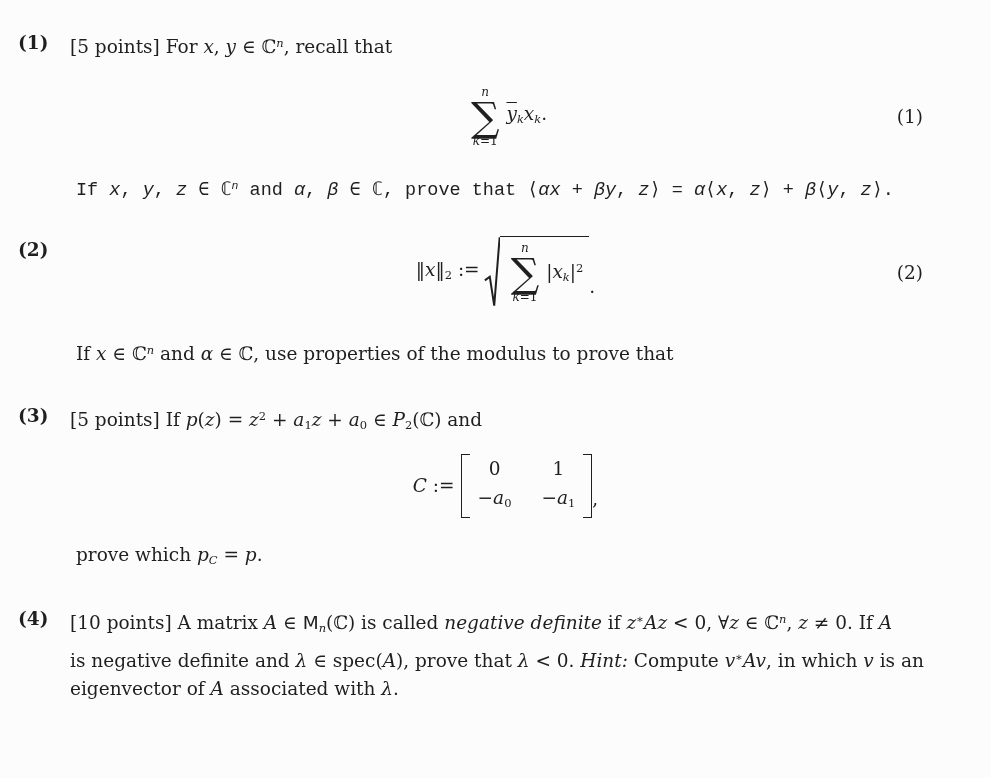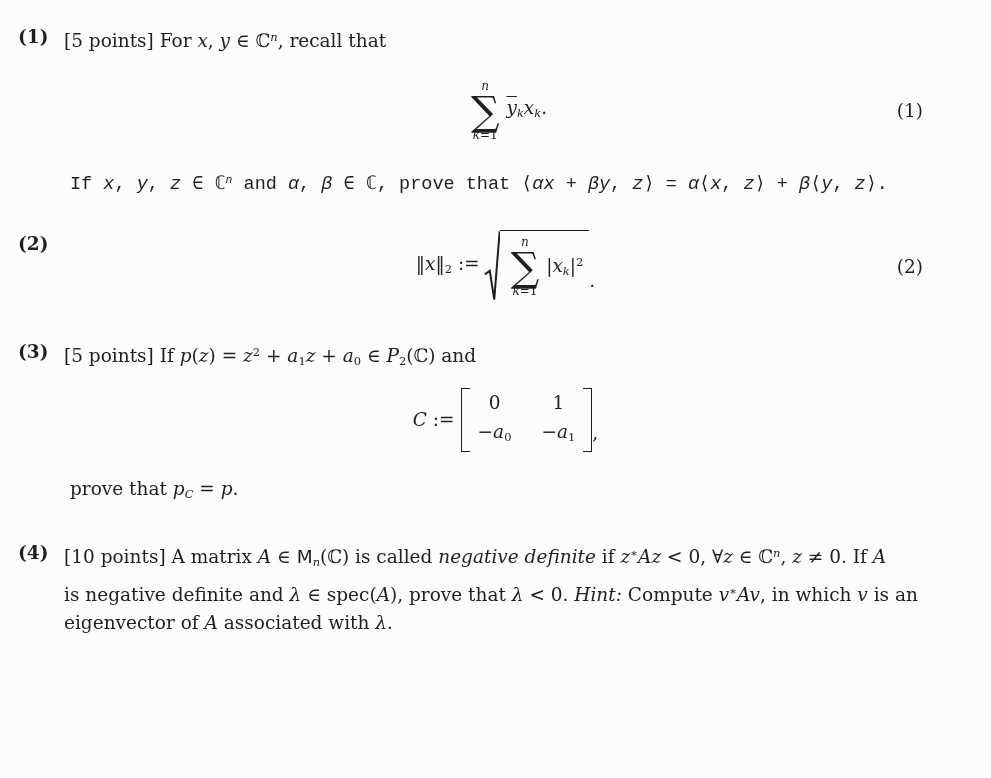--- a/index.html
+++ b/index.html
@@ -5,21 +5,21 @@
   html,body{margin:0;padding:0;}
   body{
     width:991px;height:778px;overflow:hidden;
     background:#fcfcfc;color:#1f1f1f;
     font-family:"DejaVu Serif","DejaVu Sans",serif;
     font-size:18.5px;
   }
   .doc{padding-top:15px;}
   .problem{position:relative;padding-left:56px;padding-right:36px;}
   .pnum{position:absolute;left:18px;top:0;font-weight:bold;line-height:28px;}
-  p{margin:8px;line-height:28px;}
+  p{margin:14px;line-height:28px;}
   .cont{padding-left:6px;}
   
   .it{font-style:italic;}
   .cal{font-style:italic;}
   .sf{font-family:"DejaVu Sans","Liberation Sans",sans-serif;}
   .sup{font-size:0.62em;vertical-align:0.52em;}
   .sub{font-size:0.62em;vertical-align:-0.28em;}
   .sup.it,.sub.it{font-style:italic;}
   .bar{font-style:italic;text-decoration:overline;}
   
@@ -90,20 +90,21 @@
               <span class="sig">∑</span>
               <span class="lim"><span class="it">k</span><span>=1</span></span>
             </span>
             <span class="run"><span>|</span><span class="it">x</span><span class="sub it">k</span><span>|</span><span class="sup">2</span></span>
           </span>
         </span>
         <span class="run base-drop"><span>.</span></span>
       </span>
       <span class="tag">(2)</span>
     </div>
+    <p class="cont" id="p2task"><span>If </span><span class="it">x</span><span> ∈ </span><span>ℂ</span><span class="sup it">n</span><span> and </span><span class="it">α</span><span> ∈ </span><span>ℂ</span><span>, use properties of the modulus to prove that</span></p>
   </section>
 
   <section class="problem" id="prob3">
     <span class="pnum">(3)</span>
     <p><span>[5 points] If </span><span class="it">p</span><span>(</span><span class="it">z</span><span>) = </span><span class="it">z</span><span class="sup">2</span><span> + </span><span class="it">a</span><span class="sub">1</span><span class="it">z</span><span> + </span><span class="it">a</span><span class="sub">0</span><span> ∈ </span><span class="cal">P</span><span class="sub">2</span><span>(ℂ) and</span></p>
     <div class="eq" id="eq4">
       <span class="row">
         <span class="run"><span class="it">C</span><span> := </span></span>
         <span class="matrix">
           <span class="brak l"></span>
@@ -111,21 +112,21 @@
             <span class="cell"><span>0</span></span>
             <span class="cell"><span>1</span></span>
             <span class="cell"><span>−</span><span class="it">a</span><span class="sub">0</span></span>
             <span class="cell"><span>−</span><span class="it">a</span><span class="sub">1</span></span>
           </span>
           <span class="brak r"></span>
         </span>
         <span class="run low"><span>,</span></span>
       </span>
     </div>
-    <p class="cont" id="p3task"><span>prove that </span><span class="it">p</span><span class="sub it">C</span><span> = </span><span class="it">p</span><span>.</span></p>
+    <p class="cont" id="p3task"><span>prove which </span><span class="it">p</span><span class="sub it">C</span><span> = </span><span class="it">p</span><span>.</span></p>
   </section>
 
   <section class="problem" id="prob4">
     <span class="pnum">(4)</span>
     <p><span>[10 points] A matrix </span><span class="it">A</span><span> ∈ </span><span class="sf">M</span><span class="sub it">n</span><span>(ℂ) is called </span><span class="it">negative definite</span><span> if </span><span class="it">z</span><span class="sup">∗</span><span class="it">Az</span><span> &lt; 0, ∀</span><span class="it">z</span><span> ∈ </span><span>ℂ</span><span class="sup it">n</span><span>, </span><span class="it">z</span><span> ≠ 0. If </span><span class="it">A</span><br><span>is negative definite and </span><span class="it">λ</span><span> ∈ spec(</span><span class="it">A</span><span>), prove that </span><span class="it">λ</span><span> &lt; 0. </span><span class="it">Hint:</span><span> Compute </span><span class="it">v</span><span class="sup">∗</span><span class="it">Av</span><span>, in which </span><span class="it">v</span><span> is an</span><br><span>eigenvector of </span><span class="it">A</span><span> associated with </span><span class="it">λ</span><span>.</span></p>
   </section>
 
 </main>
 
 </body></html>

